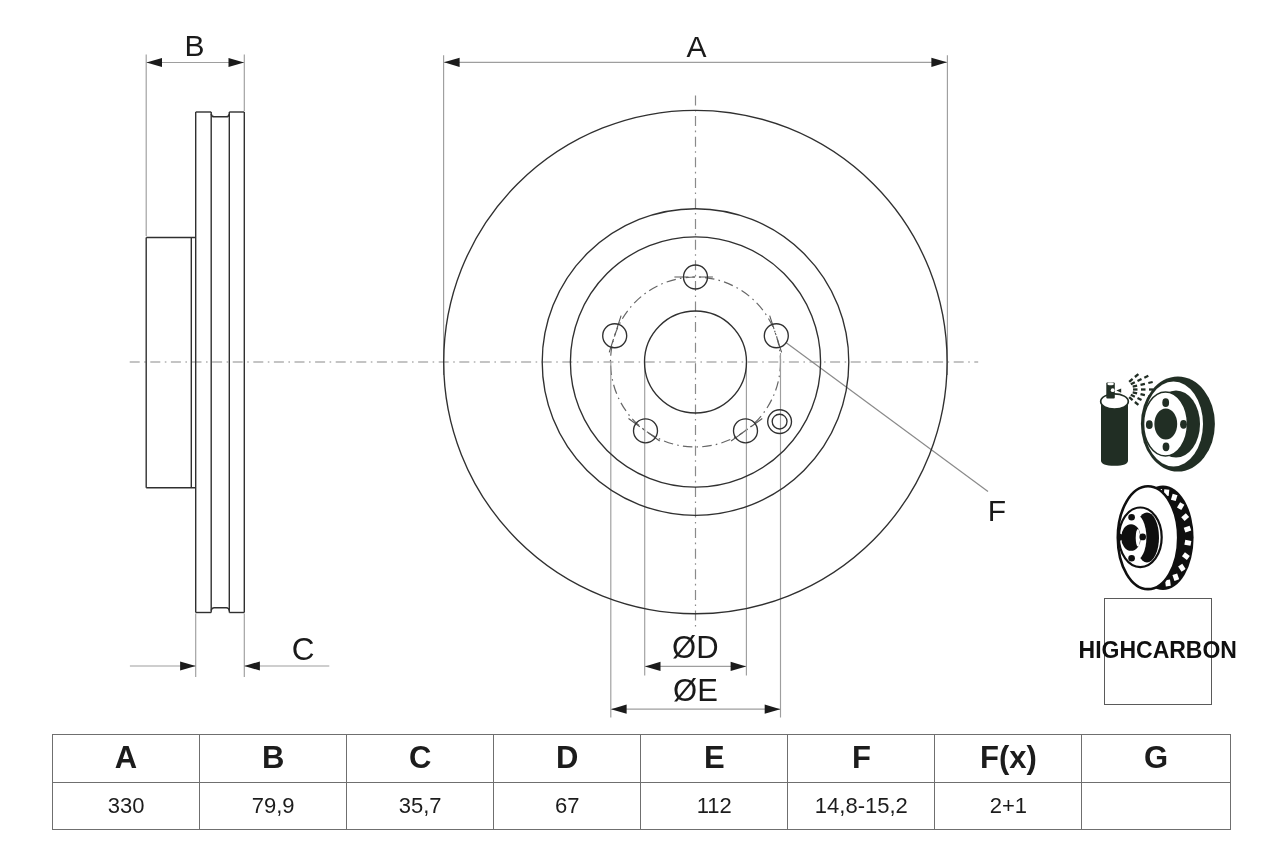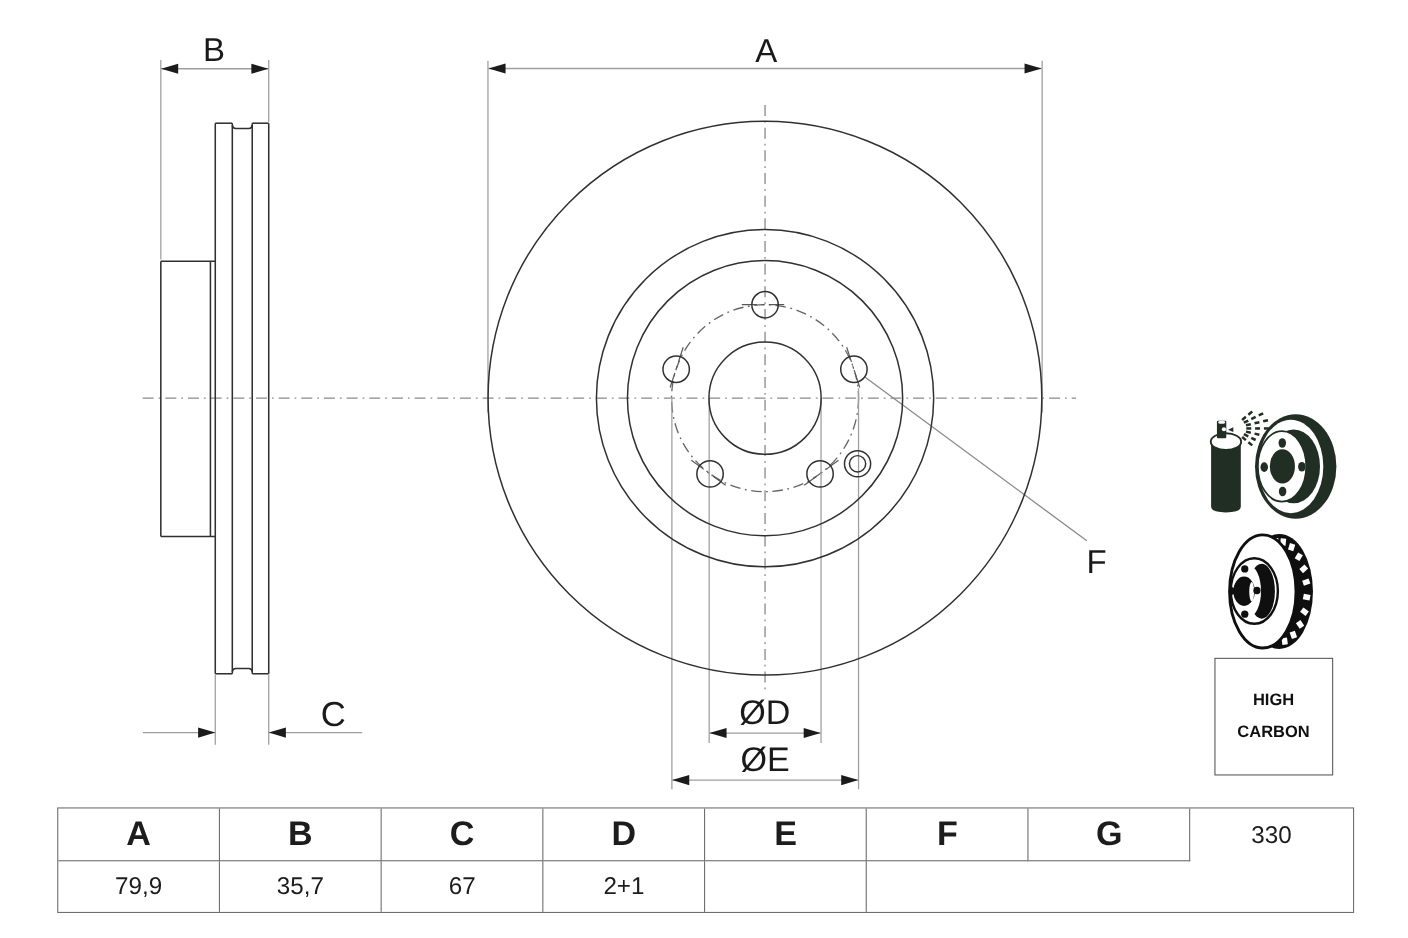--- a/index.html
+++ b/index.html
@@ -6,22 +6,22 @@
 body{font-family:"Liberation Sans",sans-serif;width:1280px;height:853px;overflow:hidden;}
 #wrap{position:relative;width:1280px;height:853px;background:#fff;}
 #draw{position:absolute;left:0;top:0;}
 #tbl{position:absolute;left:52px;top:734px;width:1178.5px;height:95.5px;box-sizing:border-box;
  display:grid;grid-template-columns:repeat(8,1fr);grid-template-rows:47.5px auto;
  border:1px solid #6f6f6f;color:#1c1c1c;}
 #tbl div{border-right:1px solid #6f6f6f;display:flex;align-items:center;justify-content:center;font-size:22px;}
 #tbl div:nth-child(8n){border-right:none;}
 #tbl div.h{border-bottom:1px solid #6f6f6f;font-weight:bold;font-size:31px;}
 #hc{position:absolute;left:1104px;top:597.5px;width:107.5px;height:107px;box-sizing:border-box;border:1px solid #5a5a5a;
- display:flex;flex-direction:column;align-items:center;justify-content:center;
- font-weight:bold;font-size:15px;line-height:29.2px;color:#101010;}
+ display:flex;align-items:center;justify-content:center;
+ font-weight:bold;font-size:23px;line-height:29.2px;color:#101010;}
 </style>
 </head>
 <body>
 <div id="wrap">
 <svg id="draw" width="1280" height="736" viewBox="0 0 1280 736">
 <g fill="none" stroke-linecap="butt">
 
 <g stroke="#8a8a8a" stroke-width="1.2" stroke-dasharray="10 4.5 1.6 4.5">
   <line x1="129.7" y1="362" x2="978.2" y2="362"></line>
   <line x1="695.5" y1="95.5" x2="695.5" y2="628"></line>
@@ -211,21 +211,24 @@
       <span>HIGH</span>
       <span>CARBON</span>
     </div>
 <div id="tbl">
  <div class="h">A</div>
       <div class="h">B</div>
       <div class="h">C</div>
       <div class="h">D</div>
       <div class="h">E</div>
       <div class="h">F</div>
+      <div class="h">F(x)</div>
       <div class="h">G</div>
  <div>330</div>
       <div>79,9</div>
       <div>35,7</div>
       <div>67</div>
+      <div>112</div>
+      <div>14,8-15,2</div>
       <div>2+1</div>
       <div></div>
 </div>
 </div>
 
 </body></html>

